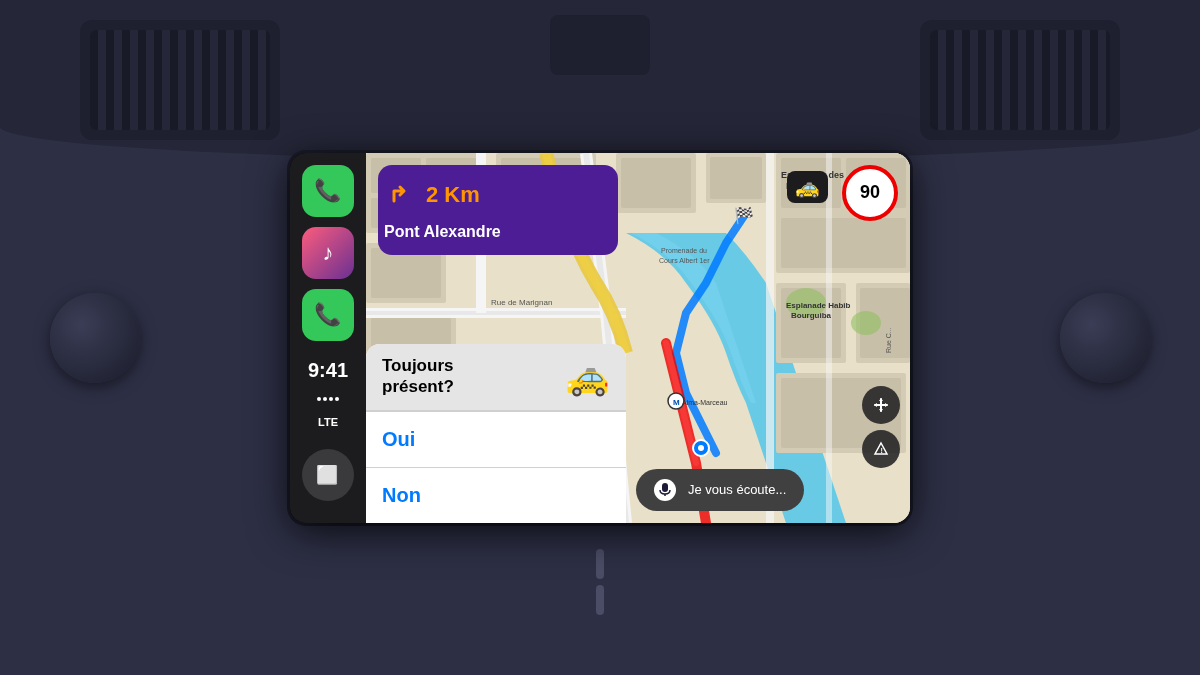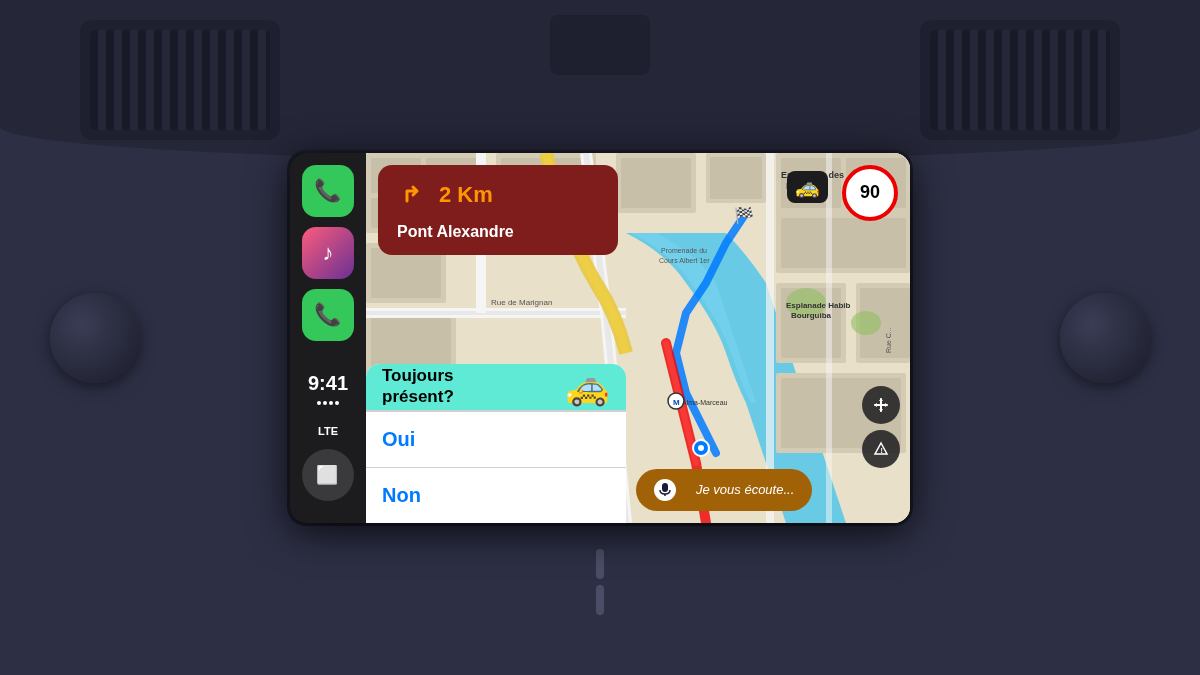--- a/index.html
+++ b/index.html
@@ -205,21 +205,21 @@
       width: 4px;
       height: 4px;
       background: #fff;
       border-radius: 50%;
     }
 
     .sidebar-lte {
       color: #fff;
       font-size: 11px;
       font-weight: 600;
-      margin-top: 16px;
+      margin-top: 2px;
     }
 
     .sidebar-home {
       width: 52px;
       height: 52px;
       border-radius: 50%;
       background: #3a3a3c;
       display: flex;
       align-items: center;
       justify-content: center;
@@ -243,23 +243,23 @@
       width: 100%;
       height: 100%;
     }
 
     
     .nav-card {
       position: absolute;
       top: 12px;
       left: 12px;
       width: 240px;
-      background: #7f1d1d;
+      background: #4c1d95;
       border-radius: 14px;
-      padding: 14px 19px;
+      padding: 14px 6px;
       color: #fff;
     }
 
     .nav-direction {
       display: flex;
       align-items: center;
       gap: 10px;
       margin-bottom: 4px;
     }
 
@@ -309,22 +309,22 @@
       position: absolute;
       bottom: 0;
       left: 0;
       width: 260px;
       background: #fff;
       border-radius: 14px 14px 0 0;
       overflow: hidden;
     }
 
     .dialog-header {
-      background: #5eead4;
-      padding: 2px 16px;
+      background: #e5e5e5;
+      padding: 12px 16px;
       display: flex;
       align-items: center;
       justify-content: space-between;
       border-bottom: 1px solid #d0d0d0;
     }
 
     .dialog-title {
       font-size: 17px;
       font-weight: 700;
       color: #000;
@@ -348,30 +348,29 @@
     }
 
     .btn-oui {
       color: #007aff;
     }
     .btn-non {
       color: #007aff;
     }
 
     .listen-btn {
-      background: #a16207;
+      background: #404040;
       border-radius: 24px;
       padding: 10px 18px;
       display: flex;
       align-items: center;
-      gap: 20px;
+      gap: 12px;
       color: #fff;
       font-size: 13px;
       cursor: pointer;
-      font-style: italic;
     }
 
     .map-ctrl-btn {
       width: 38px;
       height: 38px;
       background: rgba(28,28,30,0.85);
       border-radius: 50%;
       display: flex;
       align-items: center;
       justify-content: center;
@@ -404,21 +403,21 @@
         <div class="sidebar-app app-phone-green">
           <span style="color:#fff;font-size:22px;">📞</span>
         </div>
         <div class="sidebar-app app-music">
           <span style="color:#fff;font-size:22px;">♪</span>
         </div>
         <div class="sidebar-app app-phone">
           <span style="color:#fff;font-size:22px;">📞</span>
         </div>
 
-        <div style="margin-top:auto; display:flex; flex-direction:column; align-items:center; gap:4px; padding-bottom:10px;">
+        <div style="margin-top:auto; display:flex; flex-direction:column; align-items:center; gap:13px; padding-bottom:10px;">
           <div class="sidebar-time">9:41</div>
           <div class="sidebar-signal">
             <div class="signal-dot"></div>
             <div class="signal-dot"></div>
             <div class="signal-dot"></div>
             <div class="signal-dot"></div>
           </div>
           <div class="sidebar-lte">LTE</div>
           <div class="sidebar-home">
             <span style="color:#fff;font-size:18px;">⬜</span>

